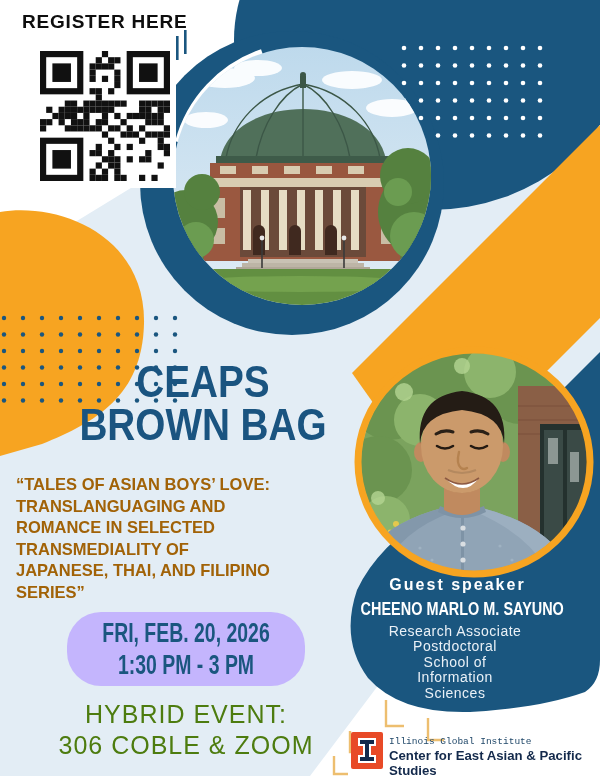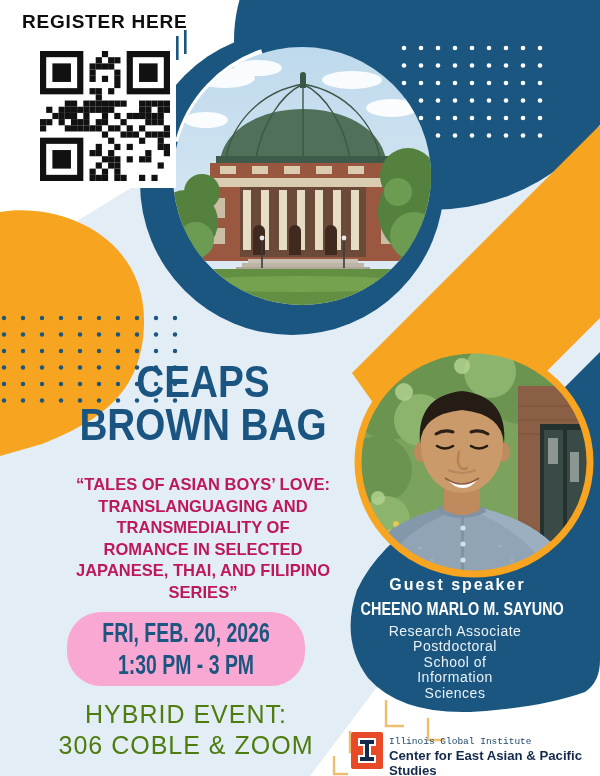--- a/index.html
+++ b/index.html
@@ -5,23 +5,23 @@
   html,body{margin:0;padding:0;background:#888;}
   .poster{position:relative;width:600px;height:776px;overflow:hidden;background:#ffffff;
           font-family:"Liberation Sans",sans-serif;}
   .abs{position:absolute;}
   .bg-svg{position:absolute;left:0;top:0;}
   .register{left:22px;top:11px;width:190px;font-size:19px;font-weight:800;color:#0e0e0e;
             letter-spacing:.8px;}
   .qr-wrap{left:38px;top:48px;width:134px;height:136px;background:#fff;padding:2px;}
   .title{left:28px;top:360px;width:350px;text-align:center;color:#1A5480;font-weight:800;
          font-size:45px;line-height:43px;transform:scaleX(.86);transform-origin:center;}
-  .quote{left:36px;top:474px;width:334px;text-align:center;color:#be185d;font-weight:800;
+  .quote{left:16px;top:474px;width:334px;text-align:left;color:#a16207;font-weight:800;
          font-size:16.5px;line-height:21.5px;}
-  .pill{left:67px;top:612px;width:238px;height:74px;background:#f9a8d4;border-radius:34px;
+  .pill{left:67px;top:612px;width:238px;height:74px;background:#c4b5fd;border-radius:34px;
         display:flex;flex-direction:column;justify-content:center;text-align:center;}
   .pill div{color:#1A567F;font-weight:800;font-size:27px;line-height:32px;white-space:nowrap;
             transform:scaleX(.72);transform-origin:center;}
   .hybrid{left:8px;top:699px;width:356px;text-align:center;color:#4d7c0f;font-size:25px;
           line-height:31px;letter-spacing:1px;}
   .guest-label{left:345px;top:576px;width:225px;text-align:center;color:#ffffff;font-size:16px;
                letter-spacing:2px;font-weight:bold;}
   .spk-name{left:330px;top:598px;width:255px;text-align:center;color:#ffffff;font-weight:800;
             font-size:19px;white-space:nowrap;transform:scaleX(.76);transform-origin:center;}
   .role{left:355px;top:624px;width:200px;text-align:center;color:#EAF1F7;font-size:14px;
@@ -486,22 +486,22 @@
   </div>
 
   <div class="abs title">
     <div>CEAPS</div>
     <div>BROWN BAG</div>
   </div>
 
   <div class="abs quote">
     <div>“TALES OF ASIAN BOYS’ LOVE:</div>
     <div>TRANSLANGUAGING AND</div>
+    <div>ROMANCE IN SELECTED</div>
     <div>TRANSMEDIALITY OF</div>
-    <div>ROMANCE IN SELECTED</div>
     <div>JAPANESE, THAI, AND FILIPINO</div>
     <div>SERIES”</div>
   </div>
 
   <div class="abs pill">
     <div>FRI, FEB. 20, 2026</div>
     <div>1:30 PM - 3 PM</div>
   </div>
 
   <div class="abs hybrid">

